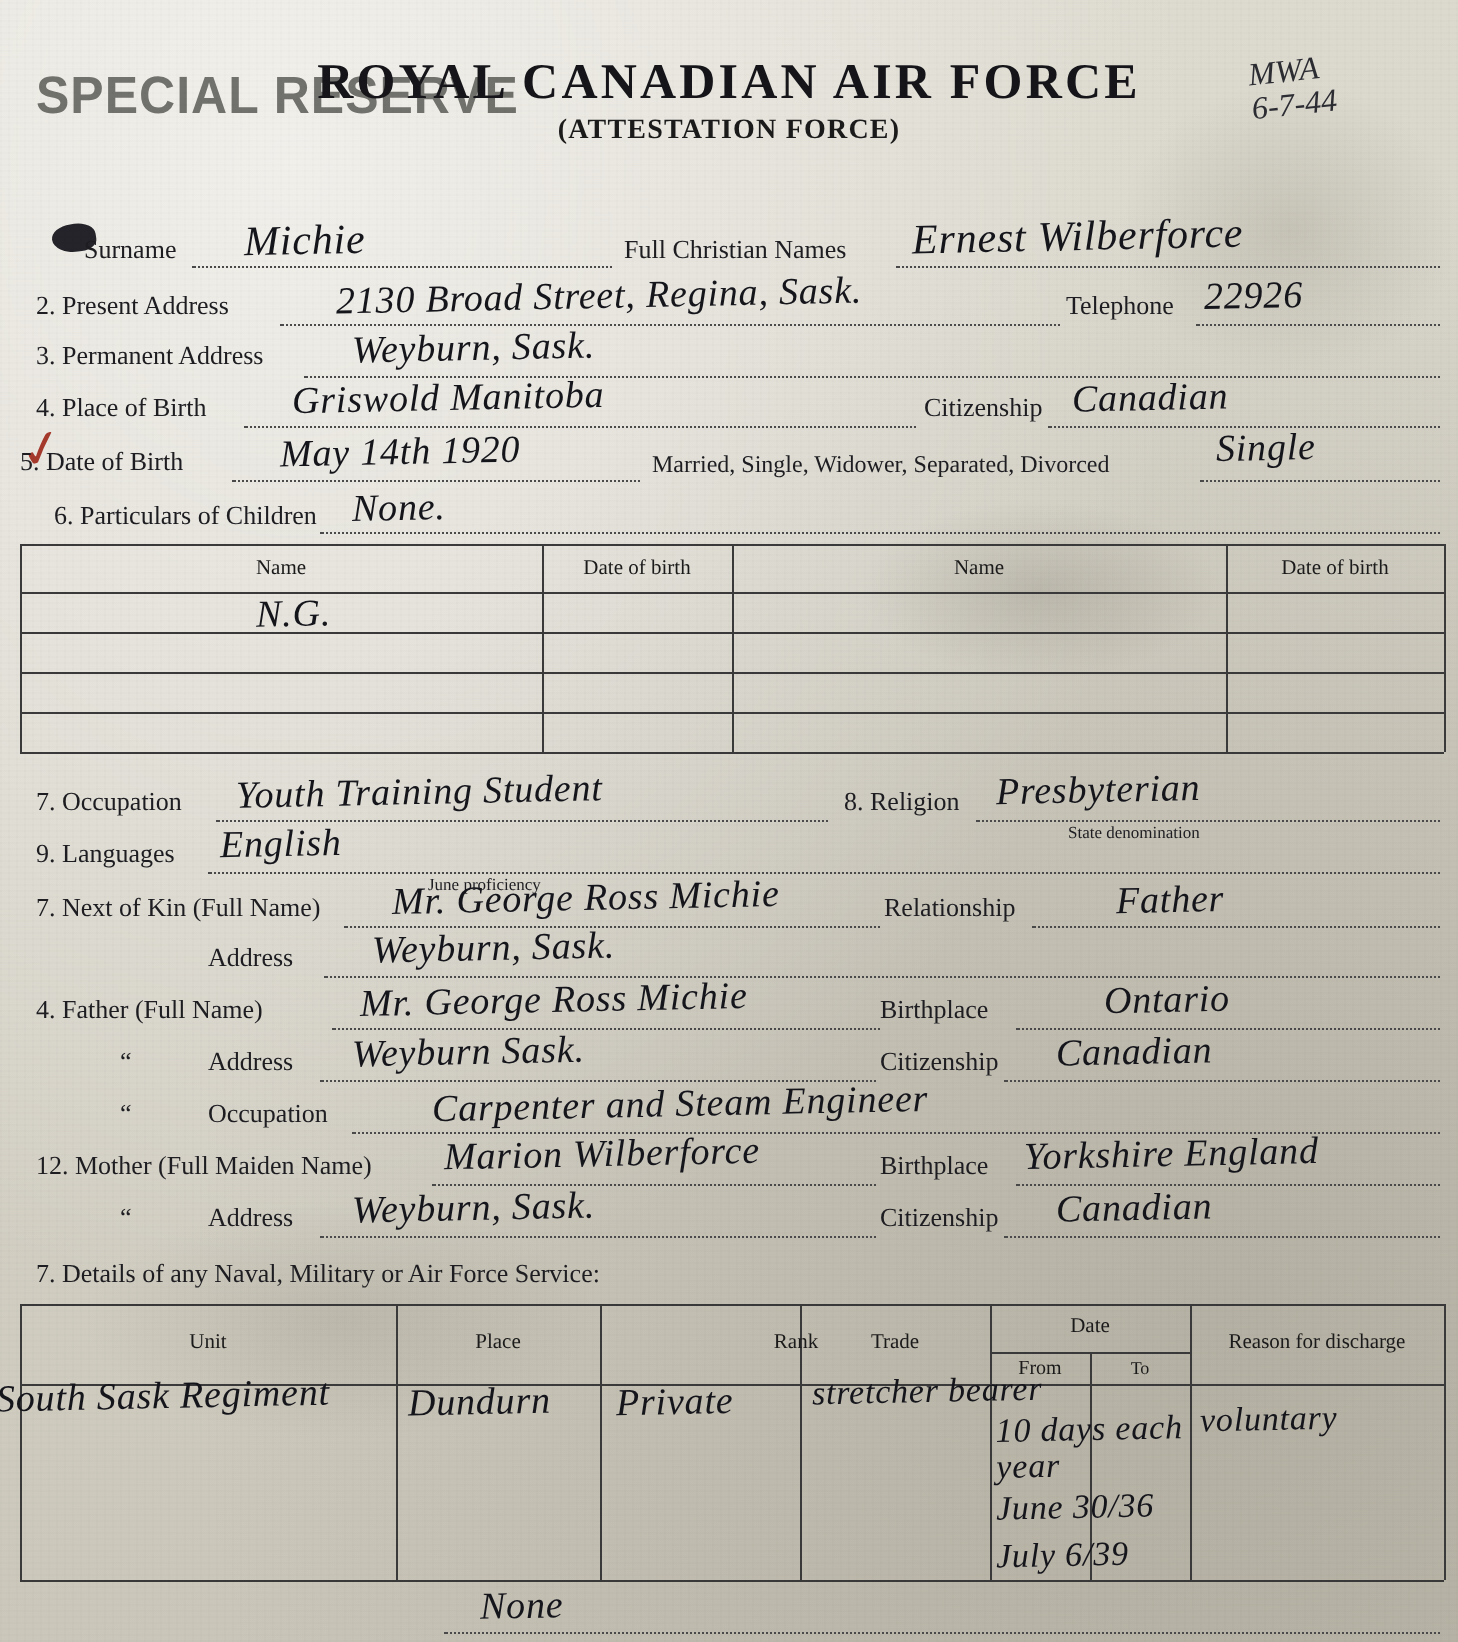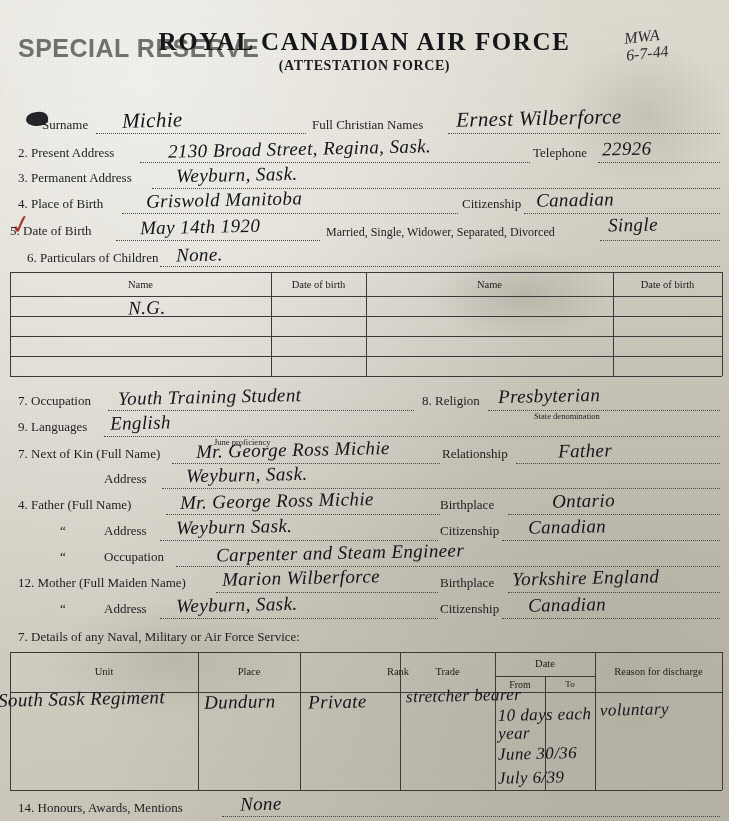--- a/index.html
+++ b/index.html
@@ -332,19 +332,18 @@
 
     <div class="hw m" style="left:-2px; top:688px;">South Sask Regiment</div>
     <div class="hw m" style="left:204px; top:691px;">Dundurn</div>
     <div class="hw m" style="left:308px; top:691px;">Private</div>
     <div class="hw s" style="left:406px; top:686px;">stretcher bearer</div>
     <div class="hw s" style="left:498px; top:706px; width:96px; white-space:normal; line-height:1.05;">10 days each year</div>
     <div class="hw s" style="left:600px; top:700px;">voluntary</div>
     <div class="hw s" style="left:498px; top:744px;">June 30/36</div>
     <div class="hw s" style="left:498px; top:768px;">July 6/39</div>
 
-    <div class="pr" style="left:18px; top:800px;">14. Honours, Awards, Mentions</div>
     <div class="rule" style="left:222px; top:816px; width:498px;"></div>
     <div class="hw m" style="left:240px; top:793px;">None</div>
 
   </div>
   <div class="grain"></div>
 </div>
 
 </body></html>

